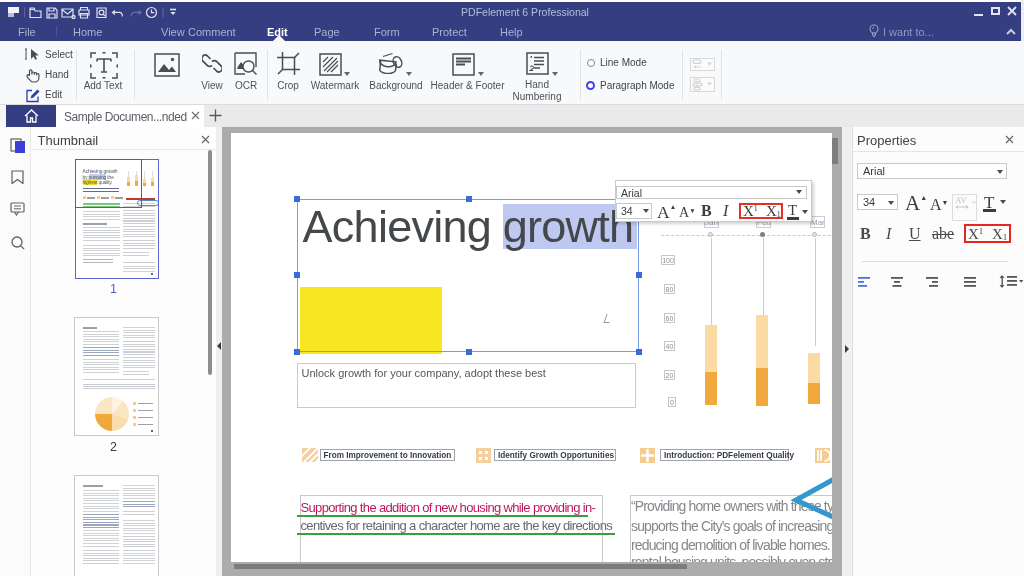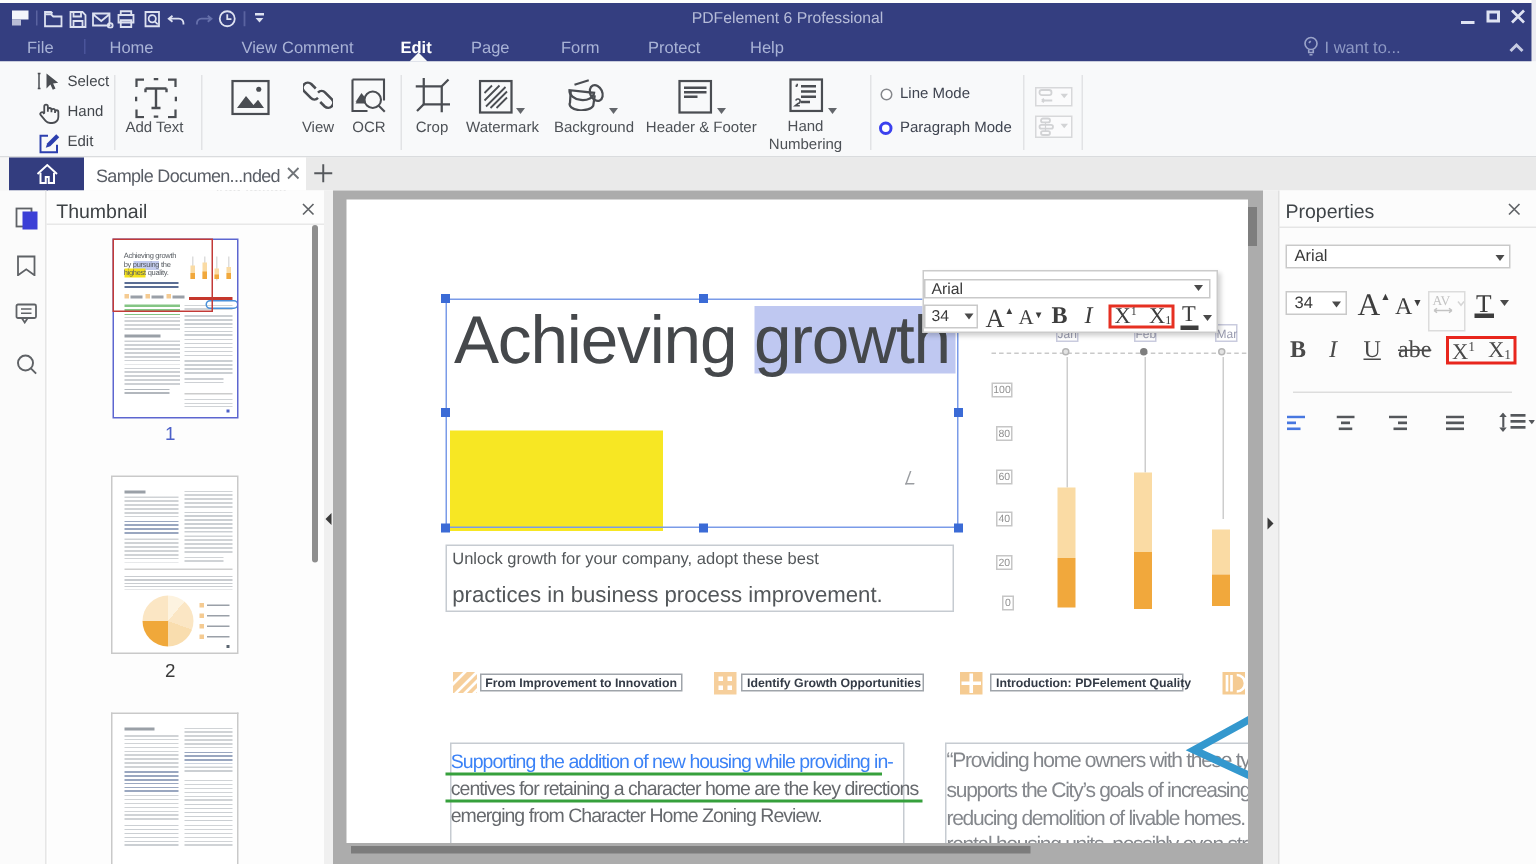--- a/index.html
+++ b/index.html
@@ -418,21 +418,20 @@
     <div class="abs" style="left:235px;top:63px;width:6px;height:6px;background:#3b6bd6;"></div>
     <div class="abs" style="left:405px;top:63px;width:6px;height:6px;background:#3b6bd6;"></div>
     <div class="abs" style="left:63px;top:139px;width:6px;height:6px;background:#3b6bd6;"></div>
     <div class="abs" style="left:405px;top:139px;width:6px;height:6px;background:#3b6bd6;"></div>
     <div class="abs" style="left:63px;top:216px;width:6px;height:6px;background:#3b6bd6;"></div>
     <div class="abs" style="left:235px;top:216px;width:6px;height:6px;background:#3b6bd6;"></div>
     <div class="abs" style="left:405px;top:216px;width:6px;height:6px;background:#3b6bd6;"></div>
 
     <div class="abs" style="left:66px;top:230px;width:339px;height:45px;border:1px solid #c6cbd1;"></div>
     <div class="abs" id="u1" style="left:70.5px;top:233.6px;font-size:11px;color:#53575a;white-space:nowrap;">Unlock growth for your company, adopt these best</div>
-    <div class="abs" id="u2" style="left:70.5px;top:256.4px;font-size:14.8px;color:#53575a;white-space:nowrap;">practices in business process improvement.</div>
 
     <div class="abs" style="left:71px;top:315px;width:16px;height:14px;background:#f6cf9c;overflow:hidden;">
       <svg width="16" height="14">
           <g stroke="#ffffff" stroke-width="1.8">
             <path d="M-4 12 L12 -4 M0 16 L16 0 M4 18 L20 2 M8 20 L24 4"></path>
           </g>
         </svg>
     </div>
     <div class="abs" style="left:88.5px;top:316px;width:135px;height:12px;border:1px solid #9fa4aa;font-size:8.2px;font-weight:bold;color:#343b46;line-height:12px;padding-left:3px;white-space:nowrap;">From Improvement to Innovation</div>
     <div class="abs" style="left:245px;top:315px;width:15px;height:15px;background:#f6cf9c;">
@@ -456,23 +455,22 @@
     <div class="abs" style="left:429px;top:316px;width:129px;height:12px;border:1px solid #9fa4aa;font-size:8.2px;font-weight:bold;color:#343b46;line-height:12px;padding-left:3px;white-space:nowrap;">Introduction: PDFelement Quality</div>
     <div class="abs" style="left:584px;top:315px;width:15px;height:15px;background:#f5cb92;">
       <svg width="15" height="15">
           <g stroke="#fff" stroke-width="1.8" fill="none">
             <path d="M3 2 v11 M6 2 v11 M9.5 2 a5.5 5.5 0 0 1 0 11"></path>
           </g>
         </svg>
     </div>
 
     <div class="abs" style="left:68.5px;top:362px;width:303px;height:70px;border:1px solid #c6cbd1;"></div>
-    <div class="abs" id="bl1" style="left:69.5px;top:366.6px;font-size:13px;letter-spacing:-0.65px;color:#3b82f6;white-space:nowrap;">Supporting the addition of new housing while providing in-</div>
+    <div class="abs" id="bl1" style="left:69.5px;top:366.6px;font-size:13px;letter-spacing:-0.65px;color:#be185d;white-space:nowrap;">Supporting the addition of new housing while providing in-</div>
     <div class="abs" id="bl2" style="left:69.5px;top:384.9px;font-size:13px;letter-spacing:-0.65px;color:#66696d;white-space:nowrap;">centives for retaining a character home are the key directions</div>
-    <div class="abs" id="bl3" style="left:69.5px;top:403px;font-size:13px;letter-spacing:-0.65px;color:#66696d;white-space:nowrap;">emerging from Character Home Zoning Review.</div>
     <div class="abs" style="left:66px;top:382px;width:291px;height:1.6px;background:#36a03c;"></div>
     <div class="abs" style="left:66px;top:400.4px;width:318px;height:1.6px;background:#36a03c;"></div>
 
     <div class="abs" style="left:399px;top:361.9px;width:260px;height:68px;border:1px solid #c6cbd1;"></div>
     <div class="abs" id="br1" style="left:400px;top:365.4px;font-size:14px;letter-spacing:-0.85px;color:#84878c;white-space:nowrap;">“Providing home owners with these types of incentives</div>
     <div class="abs" id="br2" style="left:400px;top:384.5px;font-size:14px;letter-spacing:-0.85px;color:#84878c;white-space:nowrap;">supports the City’s goals of increasing housing supply</div>
     <div class="abs" id="br3" style="left:400px;top:403.5px;font-size:14px;letter-spacing:-0.85px;color:#84878c;white-space:nowrap;">reducing demolition of livable homes.&nbsp; It could incre</div>
     <div class="abs" id="br4" style="left:400px;top:420.5px;font-size:14px;letter-spacing:-0.85px;color:#84878c;white-space:nowrap;">rental housing units, possibly even strata-titled unit</div>
 
     <svg class="abs" style="left:555px;top:344px;" width="47" height="46" viewBox="0 0 47 46" fill="none" stroke="#3498ce" stroke-width="5">

